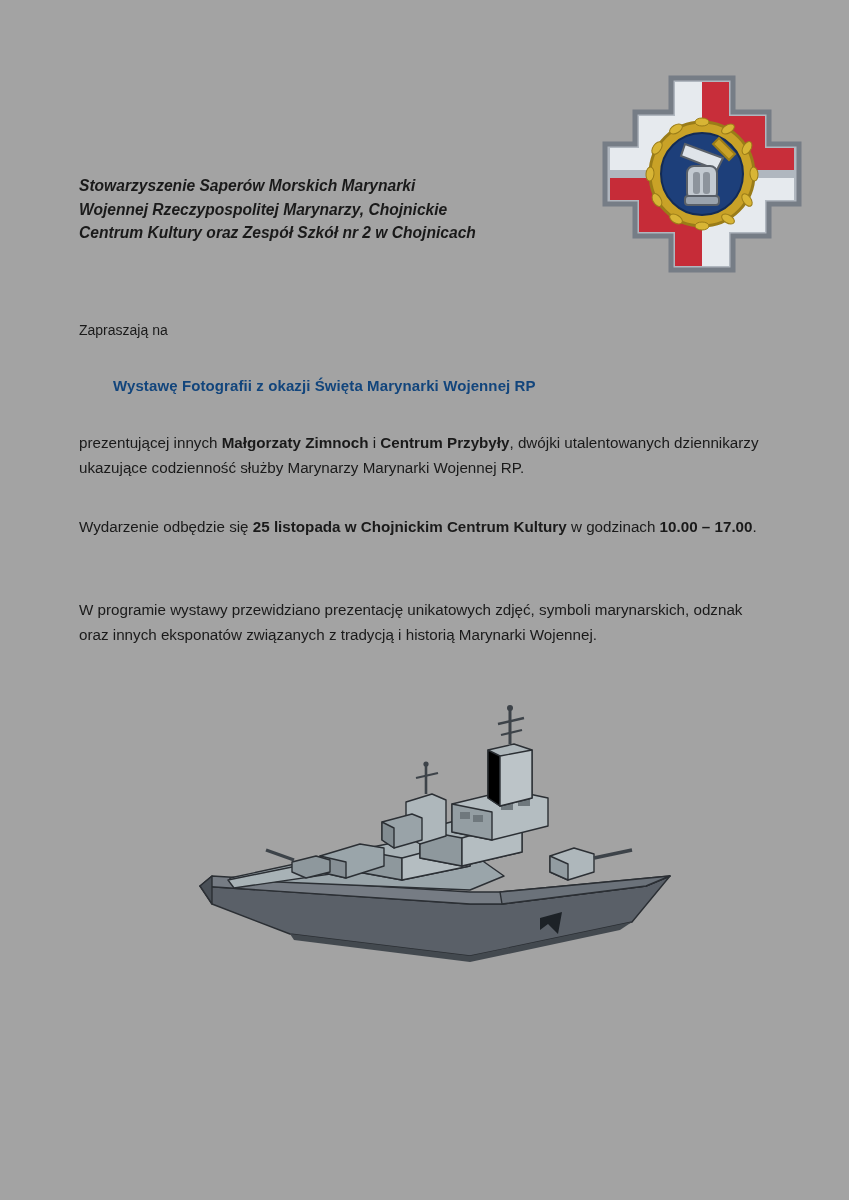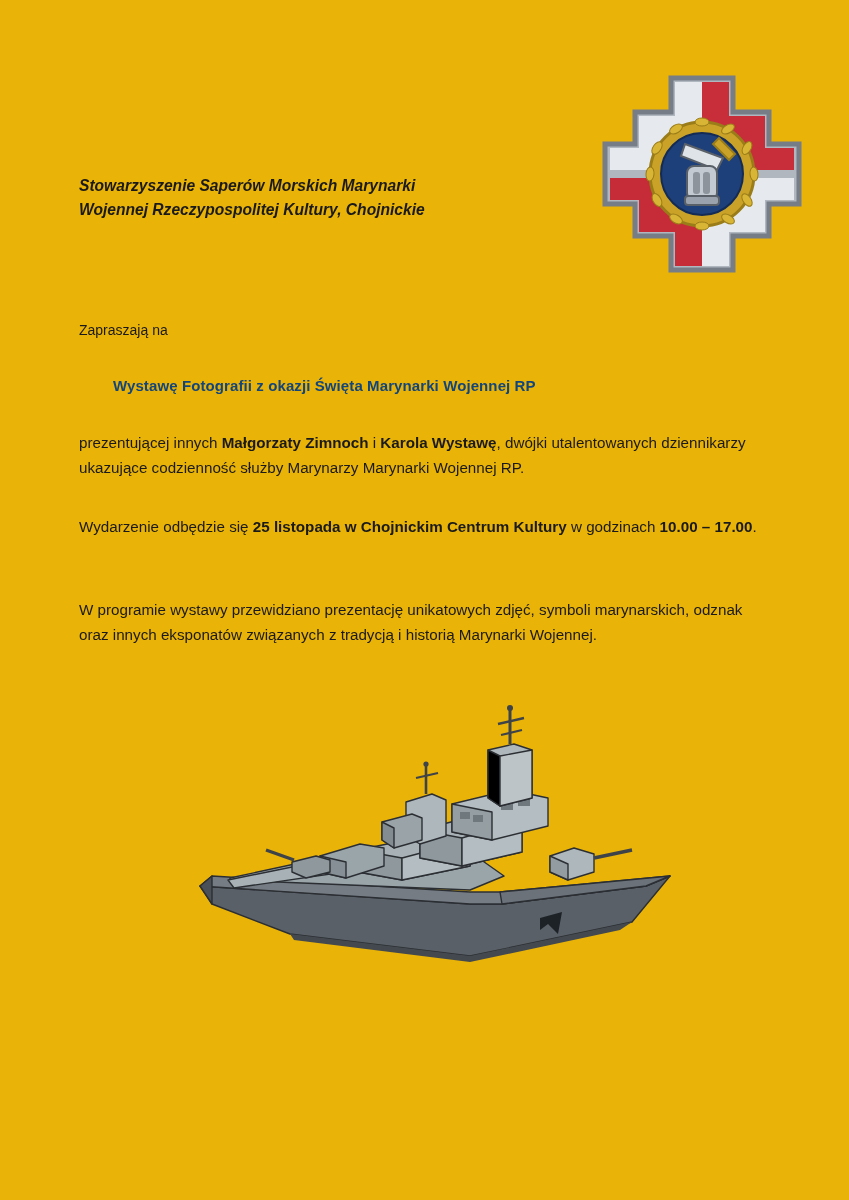--- a/index.html
+++ b/index.html
@@ -13,21 +13,21 @@
     position: relative;
     font-family: "Liberation Sans", sans-serif;
     color: #1a1a1a;
     overflow: hidden;
   }
 
   .page {
     position: relative;
     width: 849px;
     height: 1200px;
-    background: #eab308;
+    background: #a3a3a3;
   }
 
   
   .emblem {
     position: absolute;
     left: 601px;
     top: 74px;
     width: 202px;
     height: 200px;
   }
@@ -137,28 +137,29 @@
           <rect x="102" y="98" width="7" height="22" rx="3" fill="#8d949c"></rect>
           <rect x="84" y="122" width="34" height="9" rx="3" fill="#9aa3ad" stroke="#5a6068" stroke-width="2"></rect>
           <path d="M118 64 L134 80 L128 86 L112 70 Z" fill="#c9a227" stroke="#9a7c18" stroke-width="2"></path>
         </g>
       </g>
     </svg>
   </div>
 
   <div class="organizers">
     <div>Stowarzyszenie Saperów Morskich Marynarki</div>
-    <div>Wojennej Rzeczypospolitej Kultury, Chojnickie</div>
+    <div>Wojennej Rzeczypospolitej Marynarzy, Chojnickie</div>
+    <div>Centrum Kultury oraz Zespół Szkół nr 2 w Chojnicach</div>
   </div>
 
   <div class="invite-line">Zapraszają na</div>
 
   <div class="exhibition-title">Wystawę Fotografii z okazji Święta Marynarki Wojennej RP</div>
 
-  <div class="para para-presenting"><span>prezentującej innych </span><b>Małgorzaty Zimnoch</b><span> i </span><b>Karola Wystawę</b><span>, dwójki utalentowanych dziennikarzy ukazujące codzienność służby Marynarzy Marynarki Wojennej RP.</span></div>
+  <div class="para para-presenting"><span>prezentującej innych </span><b>Małgorzaty Zimnoch</b><span> i </span><b>Centrum Przybyły</b><span>, dwójki utalentowanych dziennikarzy ukazujące codzienność służby Marynarzy Marynarki Wojennej RP.</span></div>
 
   <div class="para para-event"><span>Wydarzenie odbędzie się </span><b>25 listopada w Chojnickim Centrum Kultury</b><span> w godzinach </span><b>10.00 – 17.00</b><span>.</span></div>
 
   <div class="para para-program">W programie wystawy przewidziano prezentację unikatowych zdjęć, symboli marynarskich, odznak oraz innych eksponatów związanych z tradycją i historią Marynarki Wojennej.</div>
 
   <div class="ship">
     <svg viewBox="0 0 520 310" width="520" height="310" xmlns="http://www.w3.org/2000/svg">
       <g stroke="#2b2f34" stroke-width="1.4" stroke-linejoin="round">
 
         <path d="M30 196 L300 214 L332 214 L476 196 L500 186 L462 232 L300 266 L120 244 L42 214 Z" fill="#5a6068"></path>

